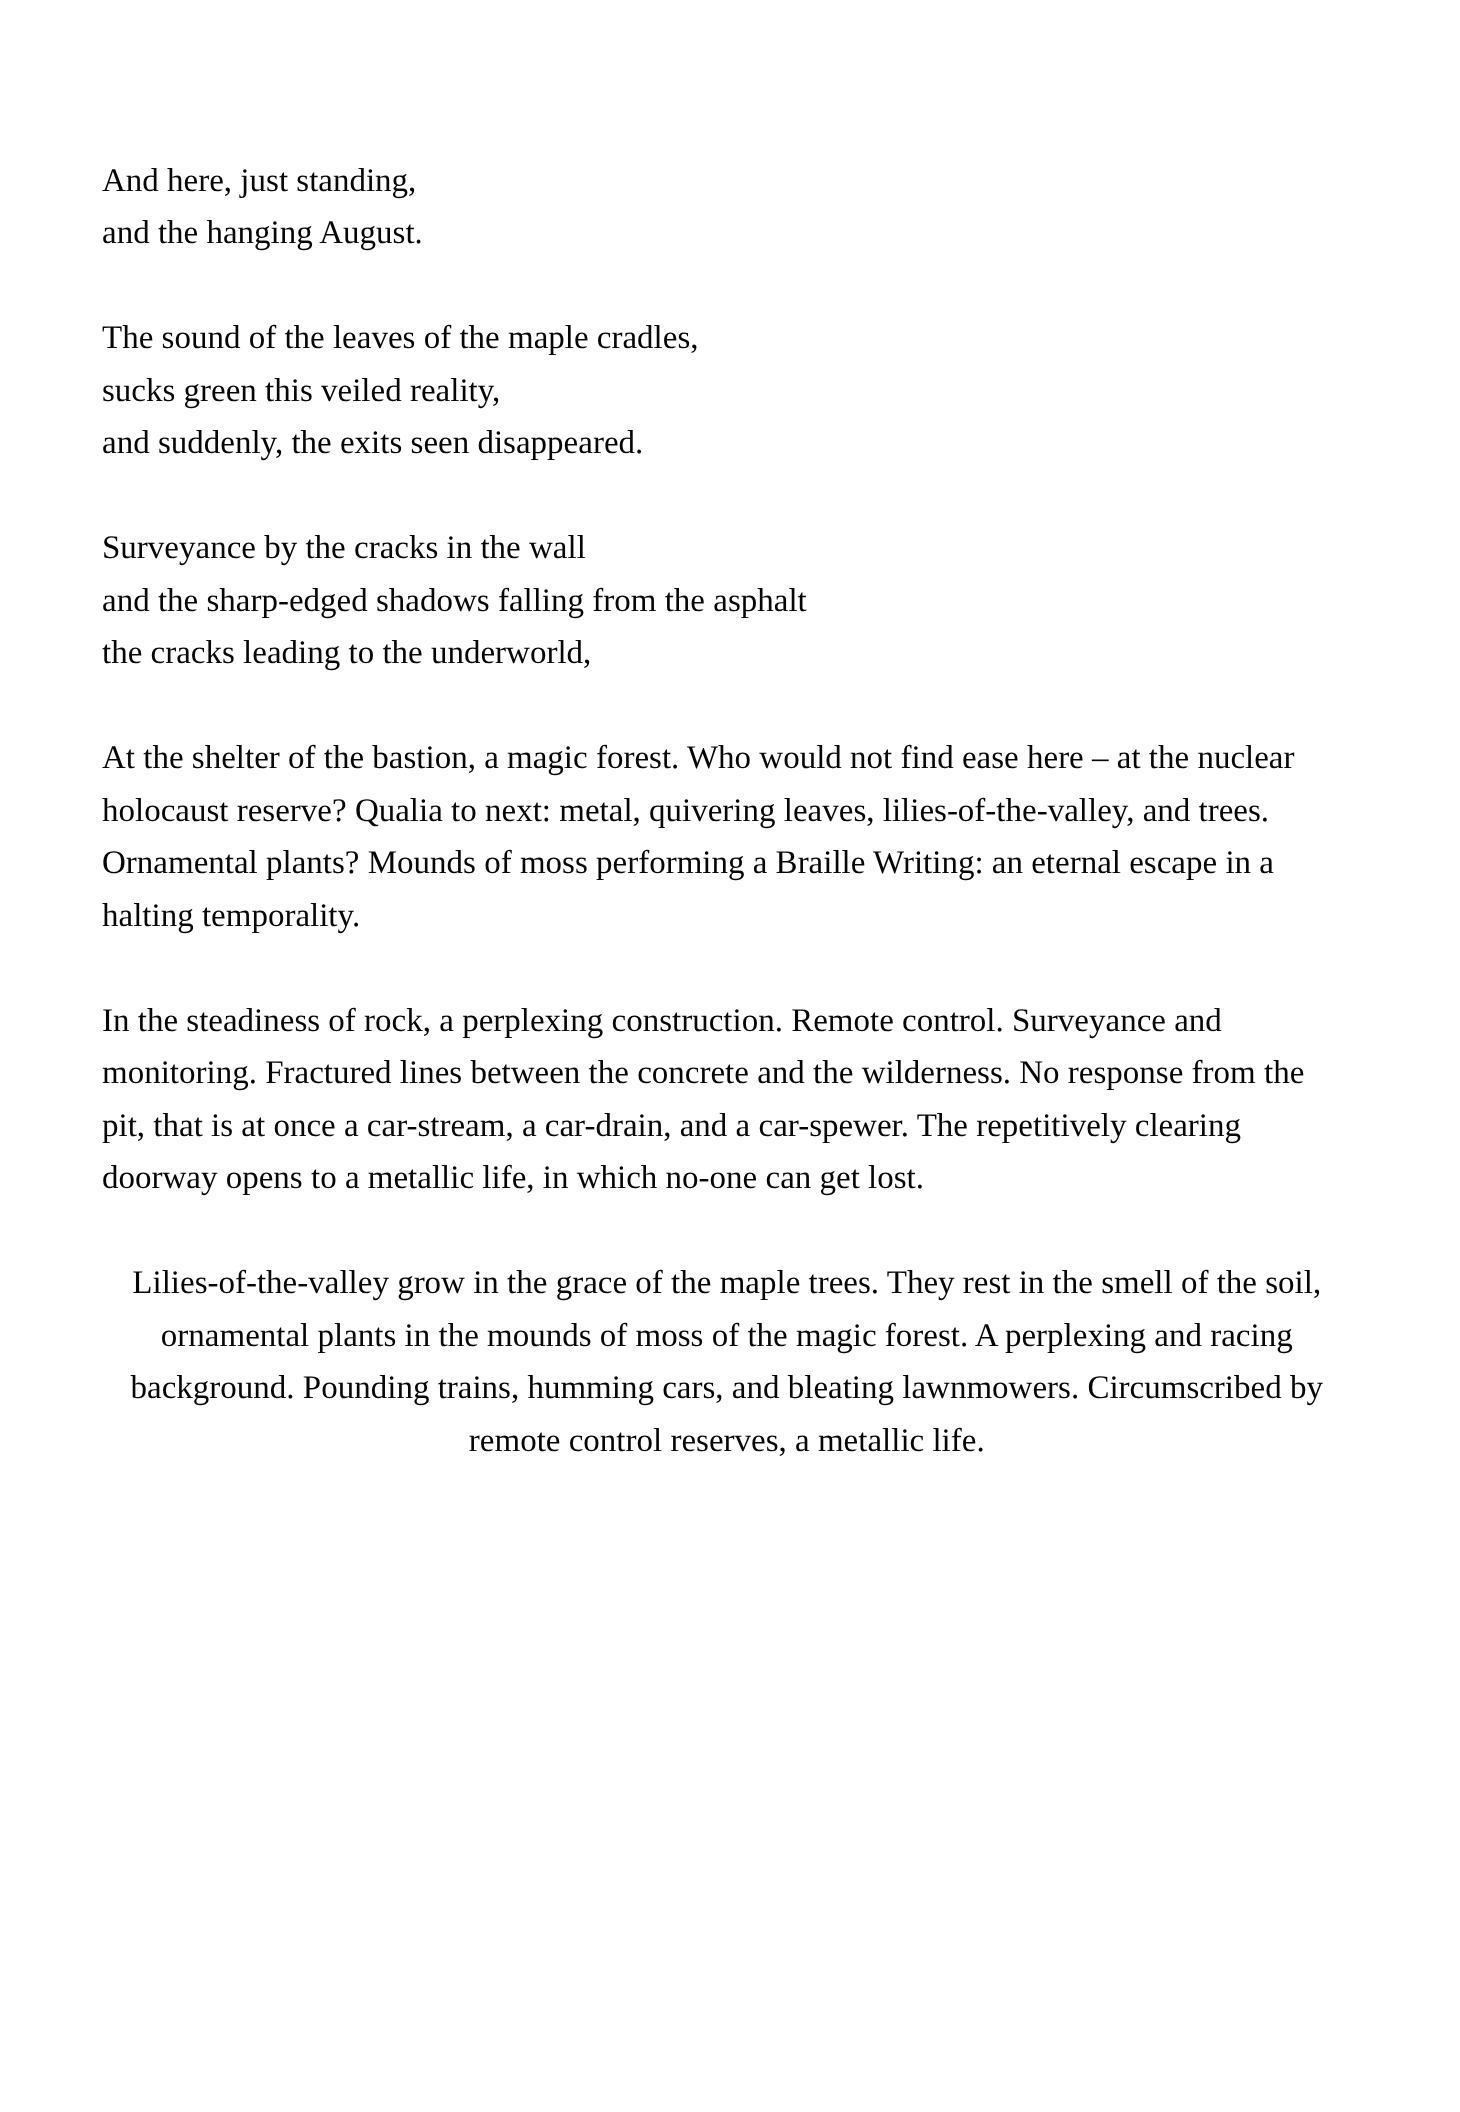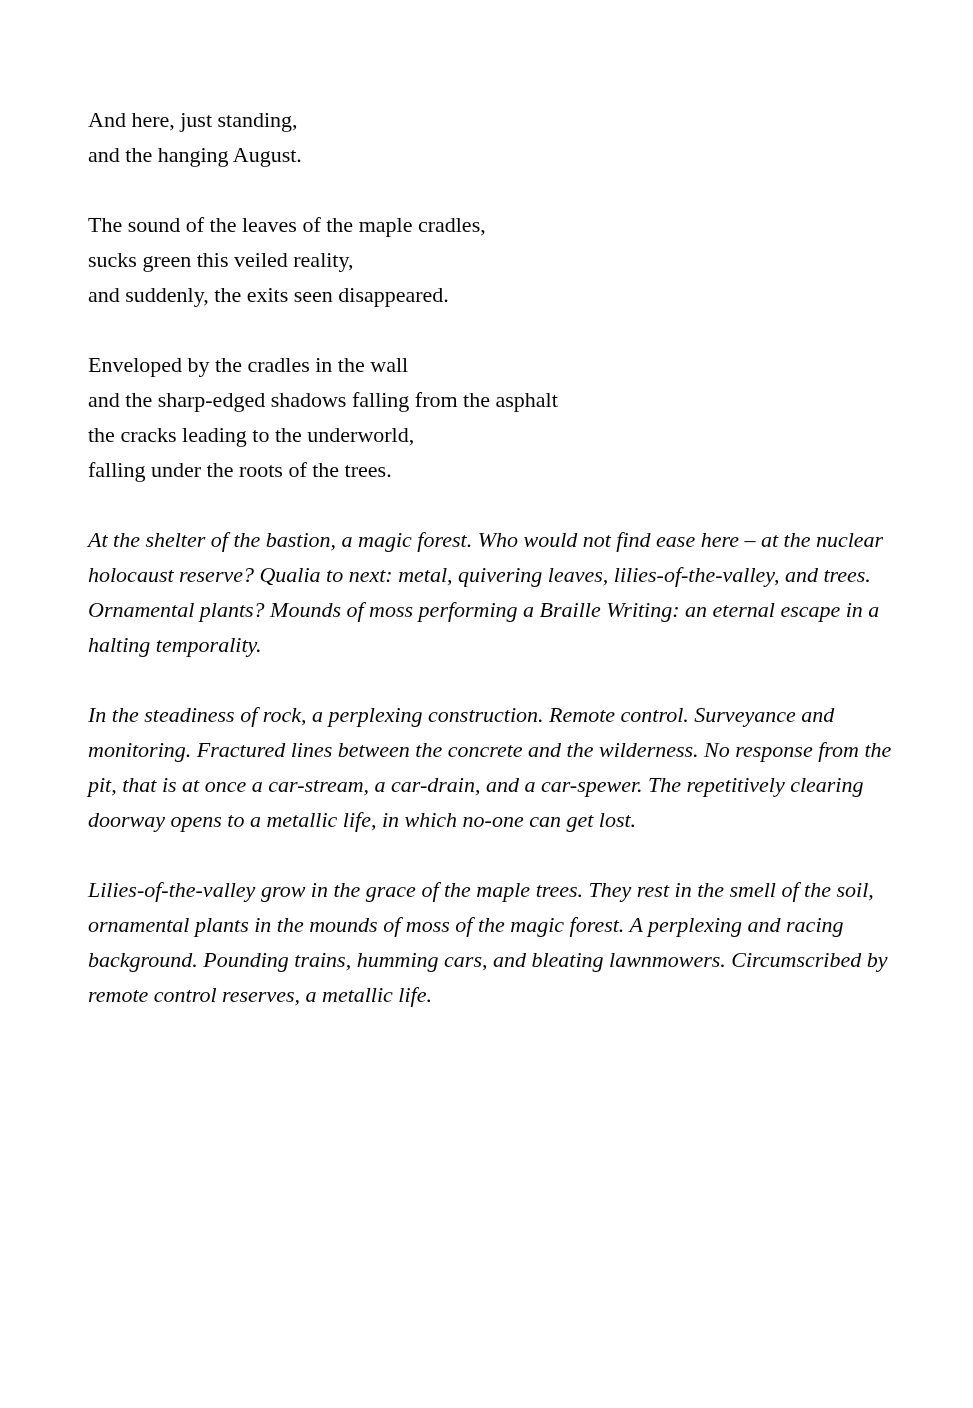--- a/index.html
+++ b/index.html
@@ -6,64 +6,63 @@
     margin: 0;
     padding: 0;
     background: #ffffff;
   }
   .page {
     position: relative;
     width: 973px;
     min-height: 1408px;
     box-sizing: border-box;
     background: #ffffff;
-    padding: 102px 70px 60px 88px;
+    padding: 102px 70px 60px 68px;
     font-family: "Liberation Serif", "DejaVu Serif", serif;
     font-size: 22px;
     line-height: 35px;
     color: #060606;
   }
   .stanza {
     margin: 0 0 35px 0;
   }
   .stanza .line {
     white-space: pre-wrap;
   }
   .para {
     margin: 0 0 35px 0;
     max-width: 833px;
     text-align: left;
-    font-style: italic;
   }
   .para:last-child {
     margin-bottom: 0;
+    text-align: center;
   }
 </style>
 </head>
 <body>
 
 <div class="page">
 
   <div class="stanza">
     <div class="line">And here, just standing,</div>
     <div class="line">and the hanging August.</div>
   </div>
 
 
   <div class="stanza">
     <div class="line">The sound of the leaves of the maple cradles,</div>
     <div class="line">sucks green this veiled reality,</div>
     <div class="line">and suddenly, the exits seen disappeared.</div>
   </div>
 
   <div class="stanza">
-    <div class="line">Enveloped by the cradles in the wall</div>
+    <div class="line">Surveyance by the cracks in the wall</div>
     <div class="line">and the sharp-edged shadows falling from the asphalt</div>
     <div class="line">the cracks leading to the underworld,</div>
-    <div class="line">falling under the roots of the trees.</div>
   </div>
 
   <p class="para">At the shelter of the bastion, a magic forest. Who would not find ease here – at the nuclear holocaust reserve? Qualia to next: metal, quivering leaves, lilies-of-the-valley, and trees. Ornamental plants? Mounds of moss performing a Braille Writing: an eternal escape in a halting temporality.</p>
 
   <p class="para">In the steadiness of rock, a perplexing construction. Remote control. Surveyance and monitoring. Fractured lines between the concrete and the wilderness. No response from the pit, that is at once a car-stream, a car-drain, and a car-spewer. The repetitively clearing doorway opens to a metallic life, in which no-one can get lost.</p>
 
   <p class="para">Lilies-of-the-valley grow in the grace of the maple trees. They rest in the smell of the soil, ornamental plants in the mounds of moss of the magic forest. A perplexing and racing background. Pounding trains, humming cars, and bleating lawnmowers. Circumscribed by remote control reserves, a metallic life.</p>
 
 </div>
 

